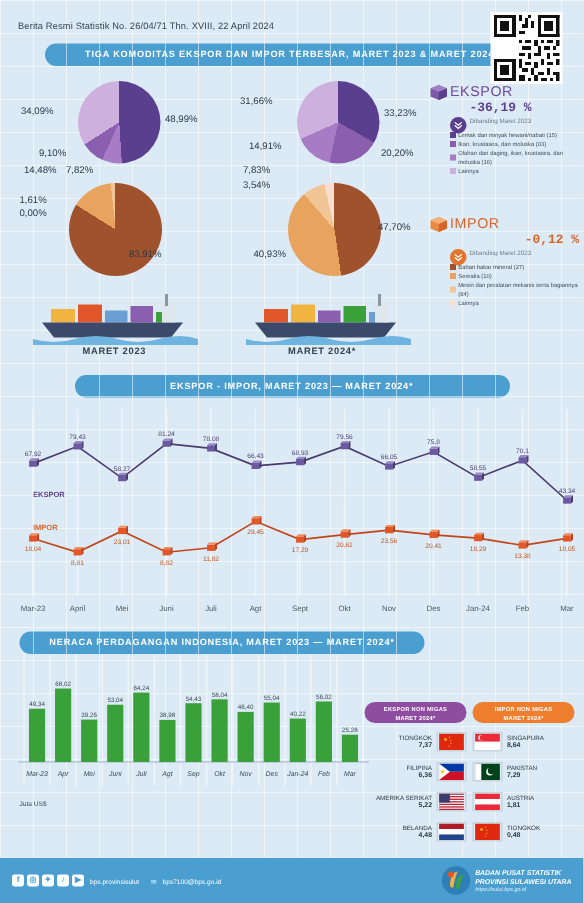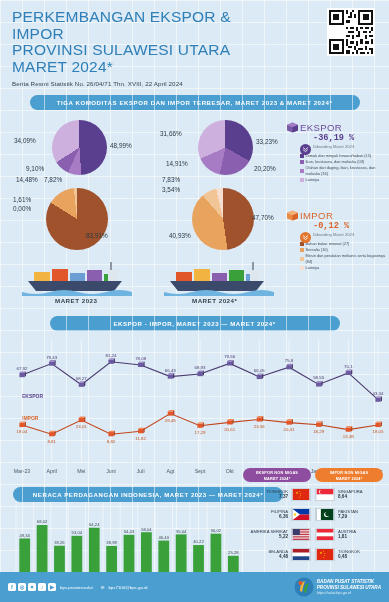--- a/index.html
+++ b/index.html
@@ -60,21 +60,21 @@
   
   .ship{ position:absolute; }
 
   
   .stat{ position:absolute; }
   .stat-name{ font-size:9.5px; letter-spacing:.4px; }
   .stat-name.eks{ color:#6c4a9c; }
   .stat-name.imp{ color:#d9642a; }
   .stat-val{ font-size:8.6px; font-weight:700; margin-left:13px;font-family:Liberation Mono, monospace; }
   .stat-val.eks{ color:#5b3f8f; }
-  .stat-val.imp{ color:#d9642a; }
+  .stat-val.imp{ color:#d9642a;text-align:right; }
   .stat-sub{ font-size:4.2px; color:#6b7a85; margin-left:13px; margin-top:1px;}
   .circ{
     position:absolute; left:0; top:11px; width:11px; height:11px;
     border-radius:50%; display:flex; align-items:center; justify-content:center;
     color:#fff; font-size:7px; line-height:1;
   }
   .circ.eks{ background:#5b3f8f; }
   .circ.imp{ background:#e2762f; }
   .box-icon{ position:absolute; left:-14px; top:-1px; }
   .legend{ margin-top:4px; }
@@ -133,25 +133,20 @@
   .fbrand-t{ color:#fff; font-size:4.6px; font-weight:700; font-style:italic; line-height:6px;}
   .fbrand-s{ color:#e3f0fa; font-size:3.6px; font-weight:400; font-style:italic;}
 </style>
 </head>
 <body>
 
 <div class="page">
   <div class="grid-bg"></div>
 
   <div class="header">
-    <div class="title">
-      <div>PERKEMBANGAN EKSPOR &amp; IMPOR</div>
-      <div>PROVINSI SULAWESI UTARA</div>
-      <div>MARET 2024*</div>
-    </div>
     <div class="subtitle">Berita Resmi Statistik No. 26/04/71 Thn. XVIII, 22 April 2024</div>
     <div class="qr">
       <svg width="44" height="44" viewBox="0 0 21 21" shape-rendering="crispEdges">
         <rect width="21" height="21" fill="#fff"></rect>
         <g fill="#111">
           <rect x="0" y="0" width="7" height="1"></rect>
             <rect x="0" y="6" width="7" height="1"></rect>
           <rect x="0" y="0" width="1" height="7"></rect>
             <rect x="6" y="0" width="1" height="7"></rect>
           <rect x="2" y="2" width="3" height="3"></rect>

